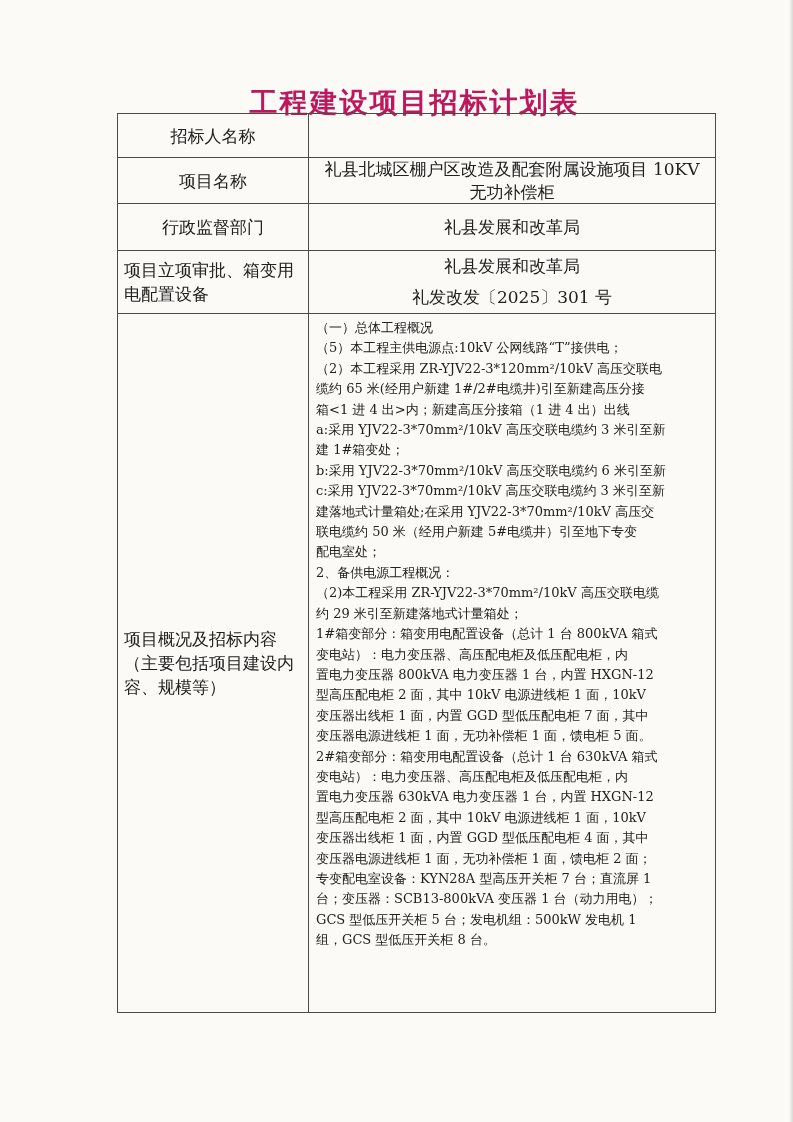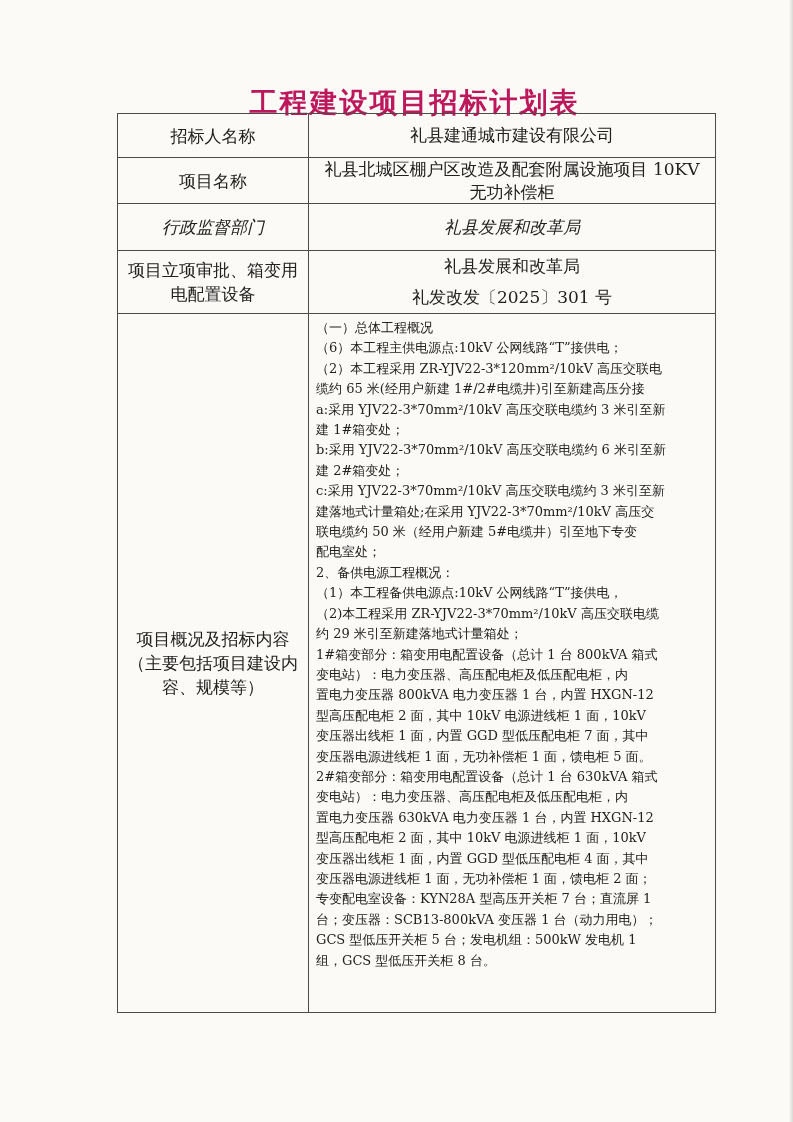--- a/index.html
+++ b/index.html
@@ -51,35 +51,34 @@
     background: transparent;
   }
   .row {
     display: flex;
     box-sizing: border-box;
     border-bottom: 1px solid #4d4b48;
   }
   .row:last-child { border-bottom: none; }
   .r1 { height: 44px; }
   .r2 { height: 46px; }
-  .r3 { height: 47px; font-style: italic; }
+  .r3 { height: 47px; }
   .r4 { height: 63px; }
   .r5 { height: 698px; }
   .cell {
     box-sizing: border-box;
     overflow: hidden;
   }
   .cell.label {
     width: 191px;
     flex: 0 0 191px;
     border-right: 1px solid #4d4b48;
     display: flex;
     align-items: center;
     justify-content: center;
-    text-align: center;
     font-size: 17px;
     line-height: 24px;
     padding: 2px 6px;
   }
   .cell.value {
     flex: 1;
     display: flex;
     align-items: center;
     justify-content: center;
     text-align: center;
@@ -106,21 +105,20 @@
 <body>
 
 <div class="page">
 
   <h1 class="title">工程建设项目招标计划表</h1>
 
   <div class="table">
 
     <div class="row r1">
       <div class="cell label">招标人名称</div>
-      <div class="cell value">礼县建通城市建设有限公司</div>
     </div>
 
     <div class="row r2">
       <div class="cell label">项目名称</div>
       <div class="cell value">礼县北城区棚户区改造及配套附属设施项目 10KV
 无功补偿柜</div>
     </div>
 
     <div class="row r3">
       <div class="cell label">行政监督部门</div>
@@ -131,33 +129,32 @@
       <div class="cell label">项目立项审批、箱变用电配置设备</div>
       <div class="cell value">礼县发展和改革局
 礼发改发〔2025〕301 号</div>
     </div>
 
     <div class="row r5">
       <div class="cell label">项目概况及招标内容（主要包括项目建设内容、规模等）</div>
       <div class="cell value overview">
         <div>
             <span class="line">（一）总体工程概况</span>
-            <span class="line">（6）本工程主供电源点:10kV 公网线路“T”接供电；</span>
+            <span class="line">（5）本工程主供电源点:10kV 公网线路“T”接供电；</span>
             <span class="line">（2）本工程采用 ZR-YJV22-3*120mm²/10kV 高压交联电</span>
             <span class="line">缆约 65 米(经用户新建 1#/2#电缆井)引至新建高压分接</span>
+            <span class="line">箱&lt;1 进 4 出&gt;内；新建高压分接箱（1 进 4 出）出线</span>
             <span class="line">a:采用 YJV22-3*70mm²/10kV 高压交联电缆约 3 米引至新</span>
             <span class="line">建 1#箱变处；</span>
             <span class="line">b:采用 YJV22-3*70mm²/10kV 高压交联电缆约 6 米引至新</span>
-            <span class="line">建 2#箱变处；</span>
             <span class="line">c:采用 YJV22-3*70mm²/10kV 高压交联电缆约 3 米引至新</span>
             <span class="line">建落地式计量箱处;在采用 YJV22-3*70mm²/10kV 高压交</span>
             <span class="line">联电缆约 50 米（经用户新建 5#电缆井）引至地下专变</span>
             <span class="line">配电室处；</span>
             <span class="line">2、备供电源工程概况：</span>
-            <span class="line">（1）本工程备供电源点:10kV 公网线路“T”接供电，</span>
             <span class="line">（2)本工程采用 ZR-YJV22-3*70mm²/10kV 高压交联电缆</span>
             <span class="line">约 29 米引至新建落地式计量箱处；</span>
             <span class="line">1#箱变部分：箱变用电配置设备（总计 1 台 800kVA 箱式</span>
             <span class="line">变电站）：电力变压器、高压配电柜及低压配电柜，内</span>
             <span class="line">置电力变压器 800kVA 电力变压器 1 台，内置 HXGN-12</span>
             <span class="line">型高压配电柜 2 面，其中 10kV 电源进线柜 1 面，10kV</span>
             <span class="line">变压器出线柜 1 面，内置 GGD 型低压配电柜 7 面，其中</span>
             <span class="line">变压器电源进线柜 1 面，无功补偿柜 1 面，馈电柜 5 面。</span>
             <span class="line">2#箱变部分：箱变用电配置设备（总计 1 台 630kVA 箱式</span>
             <span class="line">变电站）：电力变压器、高压配电柜及低压配电柜，内</span>

